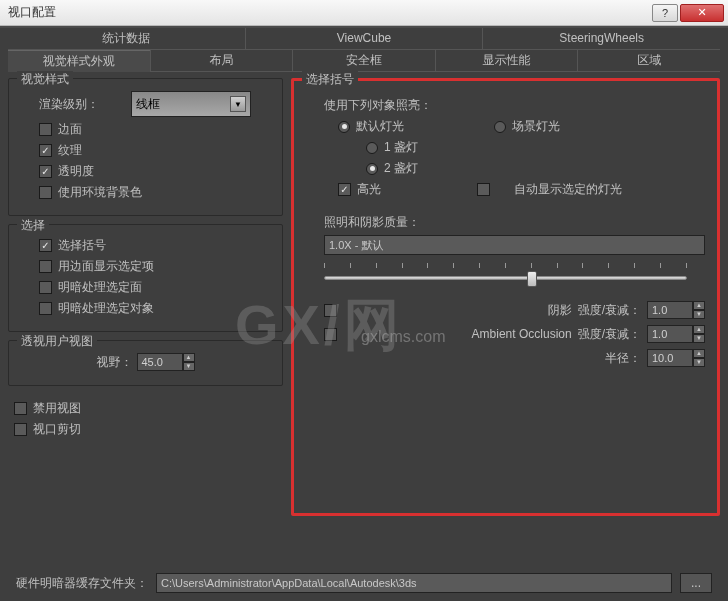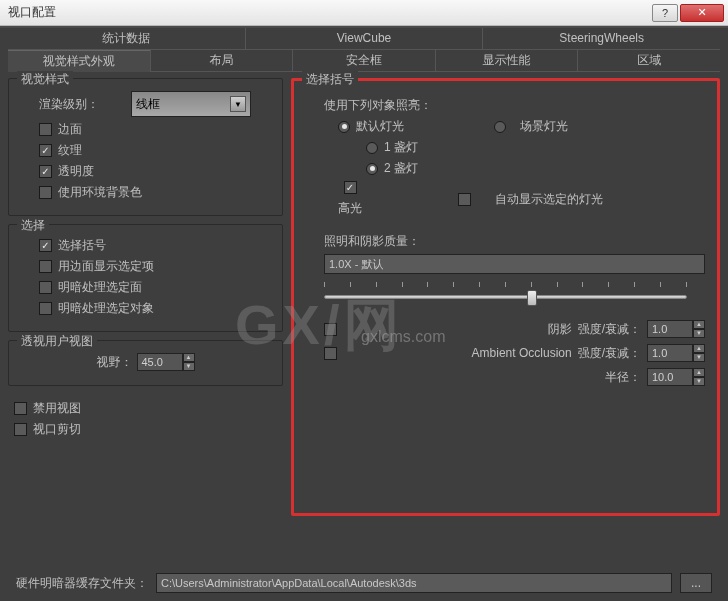--- a/index.html
+++ b/index.html
@@ -417,37 +417,37 @@
       <div class="group red-highlight" style="height:438px;">
         <div class="legend" style="top:-10px;">选择括号</div>
 
         <div class="sublabel">使用下列对象照亮：</div>
 
         <div class="row" style="padding-left:32px; gap:90px;">
           <div style="display:flex;align-items:center;gap:6px;">
             <span class="rb checked"></span>
             <span class="lbl">默认灯光</span>
           </div>
-          <div style="display:flex;align-items:center;gap:14px;">
+          <div style="display:flex;align-items:center;gap:6px;">
             <span class="rb"></span>
             <span class="lbl">场景灯光</span>
           </div>
         </div>
 
         <div class="row indent2">
           <span class="rb"></span>
           <span class="lbl">1 盏灯</span>
         </div>
         <div class="row indent2">
           <span class="rb checked"></span>
           <span class="lbl">2 盏灯</span>
         </div>
 
         <div class="row" style="padding-left:32px; gap:96px;">
-          <div style="display:flex;align-items:center;gap:6px;flex-direction:column;">
+          <div style="display:flex;align-items:center;gap:6px;">
             <span class="cb checked"></span>
             <span class="lbl">高光</span>
           </div>
           <div style="display:flex;align-items:center;gap:24px;">
             <span class="cb"></span>
             <span class="lbl">自动显示选定的灯光</span>
           </div>
         </div>
 
         <div class="sublabel" style="margin-top:16px;">照明和阴影质量：</div>

